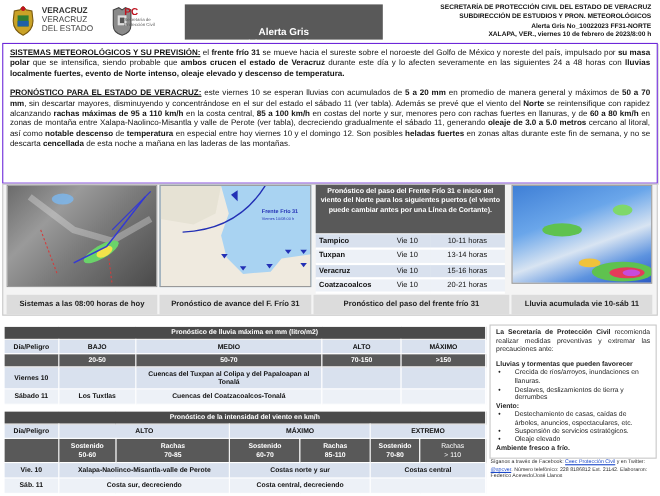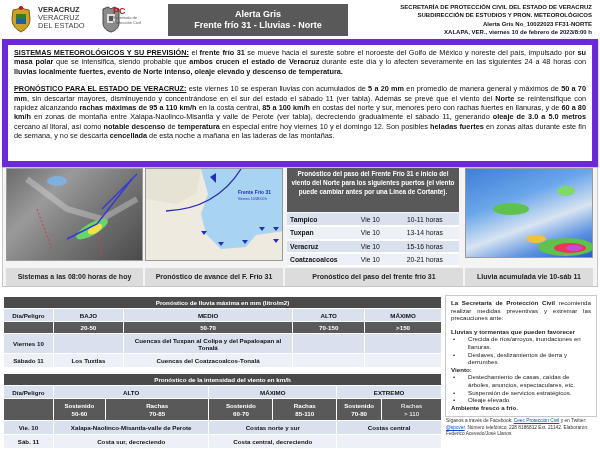--- a/index.html
+++ b/index.html
@@ -6,25 +6,25 @@
   body { width: 600px; height: 451px; background: #ffffff; font-family: "Liberation Sans", sans-serif; color: #111; overflow: hidden; position: relative; }
   .abs { position: absolute; }
 
   
   .logo-ver { left: 10px; top: 5px; width: 22px; height: 28px; }
   .logo-ver-text { left: 38px; top: 6px; font-size: 7.5px; line-height: 8px; color: #444; }
   .logo-ver-text b { color: #333; font-weight: bold; }
   .logo-pc { left: 100px; top: 5px; width: 22px; height: 28px; }
   .logo-pc-text { left: 113px; top: 7px; font-size: 4px; line-height: 4.6px; color: #555; }
   .logo-pc-text .pc { font-size: 9px; line-height: 9px; color: #c1121f; font-weight: bold; display: block; }
-  .alert-banner { left: 168px; top: 4px; width: 180px; height: 32px; background: #595959; color: #fff; text-align: center; font-size: 9px; line-height: 11px; padding-top: 5px; font-weight: bold; }
+  .alert-banner { left: 168px; top: 4px; width: 180px; height: 32px; background: #595959; color: #fff; text-align: center; font-size: 9px; line-height: 11px; padding-top: 20px; font-weight: bold; }
   .agency { right: 8px; top: 3px; width: 250px; text-align: right; font-size: 6px; line-height: 8.4px; font-weight: bold; color: #111; }
 
   
-  .text-panel { left: 2px; top: 39px; width: 596px; height: 128px; border: 6px solid #6d28d9; background: #fff; padding: 3px 6px 0 6px; font-size: 7.3px; line-height: 9.4px; text-align: justify; box-shadow: 1px 1px 0 #ddd; }
+  .text-panel { left: 2px; top: 39px; width: 596px; height: 128px; border: 1px solid #6d28d9; background: #fff; padding: 3px 6px 0 6px; font-size: 7.3px; line-height: 9.4px; text-align: justify; box-shadow: 1px 1px 0 #ddd; }
   .text-panel p { margin-bottom: 8px; }
   .text-panel u { font-weight: bold; }
 
   
   .img-row { left: 2px; top: 167px; width: 596px; height: 120px; border: 1px solid #c8c8c8; background: #f4f4f4; }
   .sat { left: 6px; top: 168px; width: 137px; height: 93px; background: linear-gradient(135deg,#6b6b6b 0%,#9a9a9a 30%,#7a7a7a 55%,#4a4a4a 100%); border: 1px solid #999; overflow: hidden; }
   .map { left: 145px; top: 168px; width: 138px; height: 93px; background: #a9d3f2; border: 1px solid #999; overflow: hidden; }
   .rain { left: 465px; top: 168px; width: 128px; height: 90px; background: linear-gradient(160deg,#3f7fd6 0%,#6aa6ea 35%,#d8e4f2 60%,#5d93df 80%,#2c5bc4 100%); border: 1px solid #999; overflow: hidden; }
   .caption { height: 18px; background: #dcdcdc; font-size: 7px; line-height: 18px; text-align: center; color: #222; font-weight: bold; }
   .cap1 { left: 6px; top: 268px; width: 137px; }

